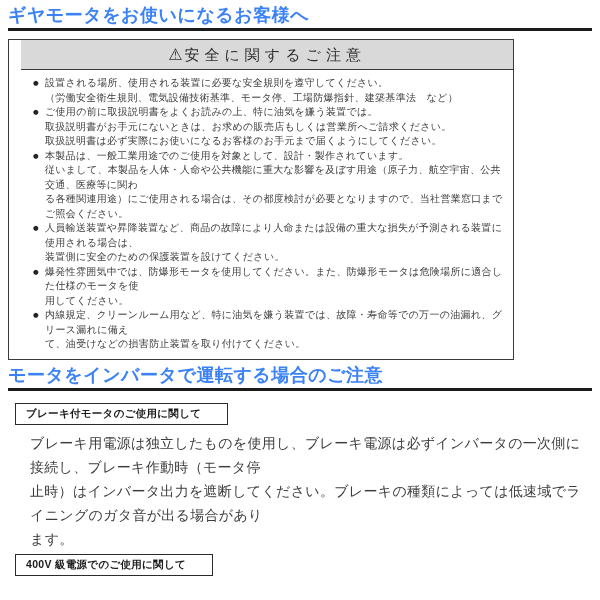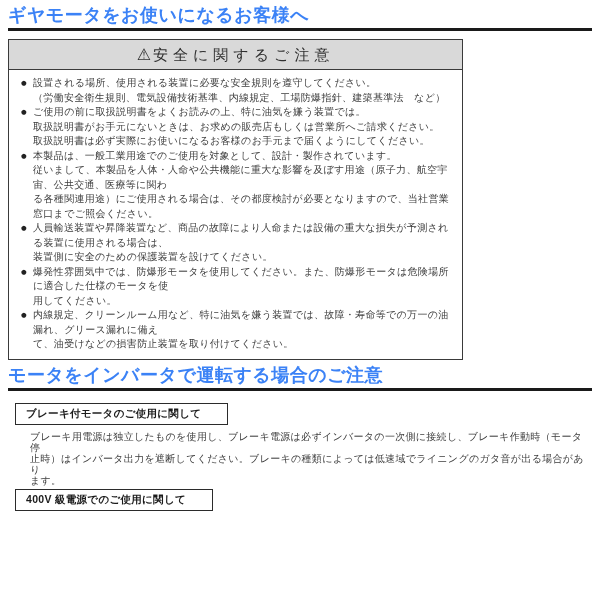--- a/index.html
+++ b/index.html
@@ -16,23 +16,24 @@
     margin:4px 0 0 0;
     font-size:18px;font-weight:bold;line-height:22px;
     color:#3b82f6;letter-spacing:0.5px;
   }
   .h-rule{height:3px;background:#1a1a1a;margin-top:2px;}
 
   
   .safety-box{
     margin-top:8px;
     border:1.5px solid #3a3a3a;
-    width:455px;
+    width:506px;
     box-sizing:border-box;
     background:#ffffff;
+    padding-left:12px;
   }
   .safety-header{
     height:29px;line-height:29px;
     background:#d9d9d9;
     border-bottom:1.5px solid #3a3a3a;
     text-align:center;
     font-size:15px;color:#2f2f2f;
     letter-spacing:5px;
   }
   .warn-icon{
@@ -63,42 +64,42 @@
     display:inline-block;
     margin:3px 0 0 7px;
     padding:3px 26px 3px 10px;
     border:1.5px solid #2b2b2b;
     font-size:10.5px;font-weight:bold;color:#1b1b1b;
     letter-spacing:0.3px;
     background:#ffffff;
   }
   .section-body{
     margin:6px 8px 0 22px;
-    font-size:10px;line-height:11px;
+    font-size:14px;line-height:24px;
     white-space:pre-line;
     letter-spacing:0.3px;
   }
 </style>
 </head>
 <body>
 
 <div class="page">
 
   <h1 class="h-main">ギヤモータをお使いになるお客様へ</h1>
   <div class="h-rule"></div>
 
   <div class="safety-box">
     <div class="safety-header">
       <span class="warn-icon">⚠</span><span>安全に関するご注意</span>
     </div>
     <ul class="safety-list">
       <li class="safety-item">
         <span class="bullet-icon">●</span>
         <span class="item-text">設置される場所、使用される装置に必要な安全規則を遵守してください。
-（労働安全衛生規則、電気設備技術基準、内線規定、工場防爆指針、建築基準法　など）</span>
+（労働安全衛生規則、電気設備技術基準、モータ停、工場防爆指針、建築基準法　など）</span>
       </li>
       <li class="safety-item">
         <span class="bullet-icon">●</span>
         <span class="item-text">ご使用の前に取扱説明書をよくお読みの上、特に油気を嫌う装置では。
 取扱説明書がお手元にないときは、お求めの販売店もしくは営業所へご請求ください。
 取扱説明書は必ず実際にお使いになるお客様のお手元まで届くようにしてください。</span>
       </li>
       <li class="safety-item">
         <span class="bullet-icon">●</span>
         <span class="item-text">本製品は、一般工業用途でのご使用を対象として、設計・製作されています。

